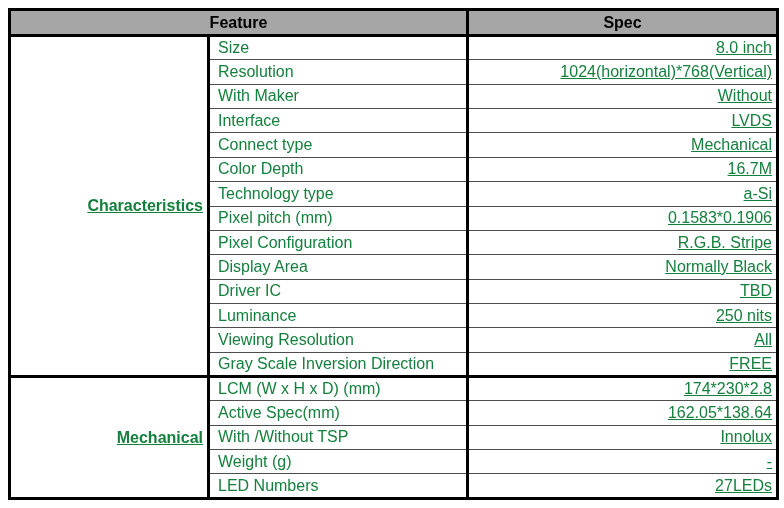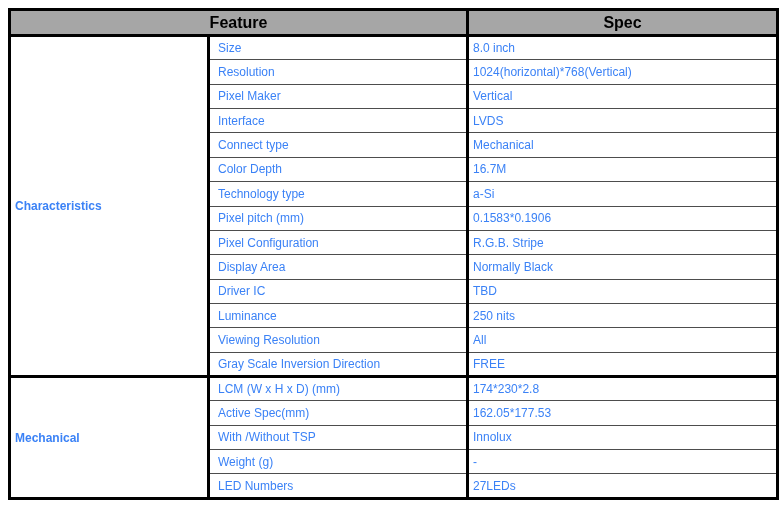--- a/index.html
+++ b/index.html
@@ -30,45 +30,47 @@
     background: #a6a6a6;
     border: 3px solid #000000;
     font-size: 16px;
     font-weight: bold;
     color: #000000;
     text-align: center;
     height: 26px;
     padding: 2px 4px;
   }
   td {
-    font-size: 12px;
-    color: #3b82f6;
+    font-size: 16px;
+    color: #15803d;
     padding: 1px 4px;
     height: 24px;
     overflow: hidden;
     white-space: nowrap;
   }
   td.category-cell {
     border: 3px solid #000000;
     font-weight: bold;
-    text-align: left;
+    text-align: right;
+    text-decoration: underline;
   }
   td.feature-cell {
     border-left: 3px solid #000000;
     border-right: 3px solid #000000;
     border-top: 1.5px solid #4d4d4d;
     border-bottom: 1.5px solid #4d4d4d;
     text-align: left;
     padding-left: 8px;
   }
   td.spec-cell {
     border-right: 3px solid #000000;
     border-top: 1.5px solid #4d4d4d;
     border-bottom: 1.5px solid #4d4d4d;
-    text-align: left;
+    text-align: right;
+    text-decoration: underline;
   }
   tr.section-start td.feature-cell,
   tr.section-start td.spec-cell {
     border-top: 3px solid #000000;
   }
   tr.section-end td.feature-cell,
   tr.section-end td.spec-cell {
     border-bottom: 3px solid #000000;
   }
 </style>
@@ -93,22 +95,22 @@
       <tr class="section-start">
         <td class="category-cell" rowspan="14">Characteristics</td>
         <td class="feature-cell">Size</td>
         <td class="spec-cell">8.0 inch</td>
       </tr>
       <tr>
         <td class="feature-cell">Resolution</td>
         <td class="spec-cell">1024(horizontal)*768(Vertical)</td>
       </tr>
       <tr>
-        <td class="feature-cell">Pixel Maker</td>
-        <td class="spec-cell">Vertical</td>
+        <td class="feature-cell">With Maker</td>
+        <td class="spec-cell">Without</td>
       </tr>
       <tr>
         <td class="feature-cell">Interface</td>
         <td class="spec-cell">LVDS</td>
       </tr>
       <tr>
         <td class="feature-cell">Connect type</td>
         <td class="spec-cell">Mechanical</td>
       </tr>
       <tr>
@@ -148,21 +150,21 @@
         <td class="spec-cell">FREE</td>
       </tr>
 
       <tr class="section-start">
         <td class="category-cell" rowspan="5">Mechanical</td>
         <td class="feature-cell">LCM (W x H x D) (mm)</td>
         <td class="spec-cell">174*230*2.8</td>
       </tr>
       <tr>
         <td class="feature-cell">Active Spec(mm)</td>
-        <td class="spec-cell">162.05*177.53</td>
+        <td class="spec-cell">162.05*138.64</td>
       </tr>
       <tr>
         <td class="feature-cell">With /Without TSP</td>
         <td class="spec-cell">Innolux</td>
       </tr>
       <tr>
         <td class="feature-cell">Weight (g)</td>
         <td class="spec-cell">-</td>
       </tr>
       <tr class="section-end">

